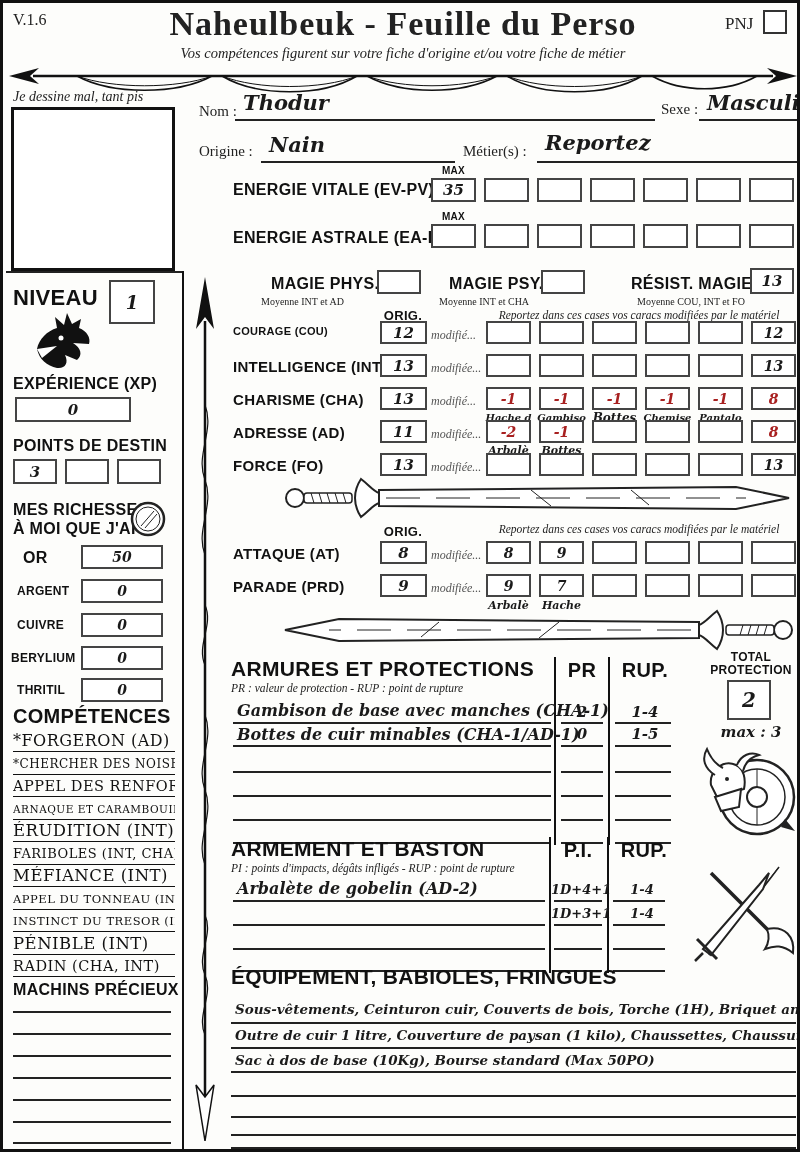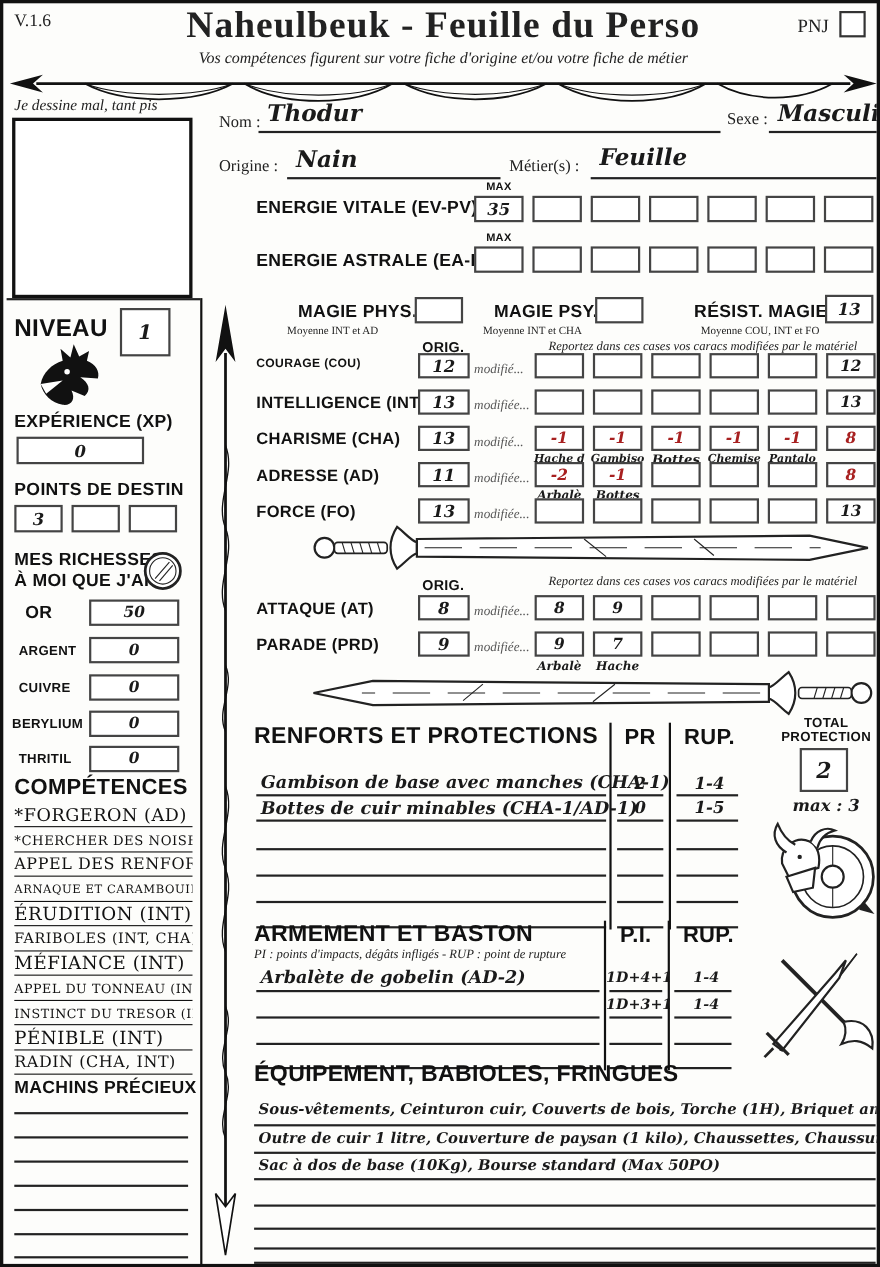--- a/index.html
+++ b/index.html
@@ -160,21 +160,21 @@
   <div class="handp" style="left:240px;top:87px;font-size:21px">Thodur</div>
   <div class="line" style="left:232px;top:116px;width:420px"></div>
   <div class="ser" style="left:658px;top:98px;font-size:15px">Sexe :</div>
   <div class="handp" style="left:704px;top:87px;font-size:21px">Masculin</div>
   <div class="line" style="left:696px;top:116px;width:99px"></div>
 
   <div class="ser" style="left:196px;top:140px;font-size:15px">Origine :</div>
   <div class="handp" style="left:266px;top:129px;font-size:21px">Nain</div>
   <div class="line" style="left:258px;top:158px;width:194px"></div>
   <div class="ser" style="left:460px;top:140px;font-size:15px">Métier(s) :</div>
-  <div class="handp" style="left:542px;top:127px;font-size:21px">Feuille</div>
+  <div class="handp" style="left:542px;top:127px;font-size:21px">Reportez</div>
   <div class="line" style="left:534px;top:158px;width:260px"></div>
 
   <div class="hd" style="left:230px;top:178px;font-size:16px">ENERGIE VITALE (EV-PV)</div>
   <div class="hd ctr" style="left:428px;top:162px;width:45px;font-size:10px">MAX</div>
   <div class="box" style="left:428px;top:175px;width:45px;height:24px">
       <span class="hand" style="font-size:15px">35</span>
     </div>
   <div class="box" style="left:481px;top:175px;width:45px;height:24px"></div>
   <div class="box" style="left:534px;top:175px;width:45px;height:24px"></div>
   <div class="box" style="left:587px;top:175px;width:45px;height:24px"></div>
@@ -401,21 +401,22 @@
       <line x1="48" y1="18" x2="51" y2="28" stroke="#222" stroke-width="1"></line>
       <line x1="56" y1="18" x2="59" y2="28" stroke="#222" stroke-width="1"></line>
       <path d="M82,4 C74,16 74,30 82,42 C90,36 94,30 100,28 L100,18 C94,16 90,10 82,4 Z" fill="#fff" stroke="#222" stroke-width="2"></path>
       <path d="M100,15 L460,12 L514,23 L460,34 L100,31 Z" fill="#fff" stroke="#222" stroke-width="2"></path>
       <line x1="108" y1="23" x2="470" y2="23" stroke="#222" stroke-width="1" stroke-dasharray="34 16"></line>
       <line x1="240" y1="15" x2="260" y2="31" stroke="#222" stroke-width="1"></line>
       <line x1="360" y1="15" x2="378" y2="30" stroke="#222" stroke-width="1"></line>
     </g>
   </svg>
 
-  <div class="hd" style="left:228px;top:654px;font-size:21px">RENFORTS ET PROTECTIONS</div>
+  <div class="hd" style="left:228px;top:654px;font-size:21px">ARMURES ET PROTECTIONS</div>
+  <div class="ser it" style="left:228px;top:679px;font-size:11.5px">PR : valeur de protection - RUP : point de rupture</div>
   <div class="hd ctr" style="left:553px;top:656px;width:52px;font-size:20px">PR</div>
   <div class="hd ctr" style="left:607px;top:656px;width:70px;font-size:20px">RUP.</div>
   <div class="vline" style="left:551px;top:654px;height:188px"></div>
   <div class="vline" style="left:605px;top:654px;height:188px"></div>
 
   <div class="handp" style="left:234px;top:698px;font-size:16px">Gambison de base avec manches (CHA-1)</div>
   <div class="line" style="left:230px;top:719px;width:318px"></div>
   <div class="handp ctr" style="left:553px;top:700px;width:52px;font-size:15px">2</div>
   <div class="line" style="left:558px;top:719px;width:42px"></div>
   <div class="handp ctr" style="left:607px;top:700px;width:70px;font-size:15px">1-4</div>

